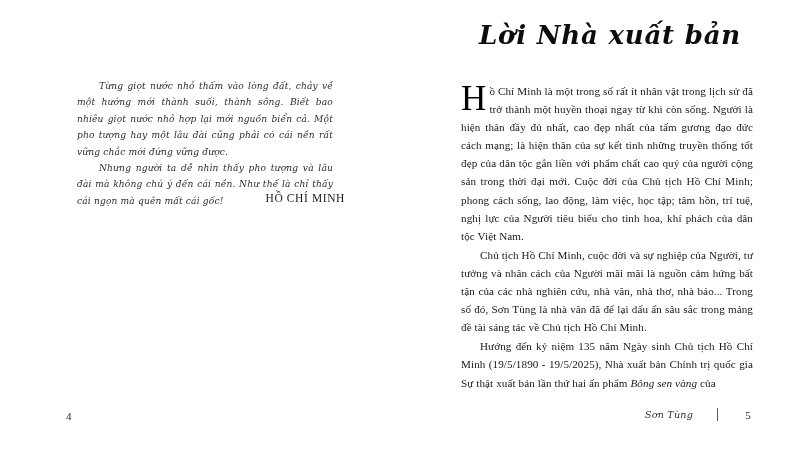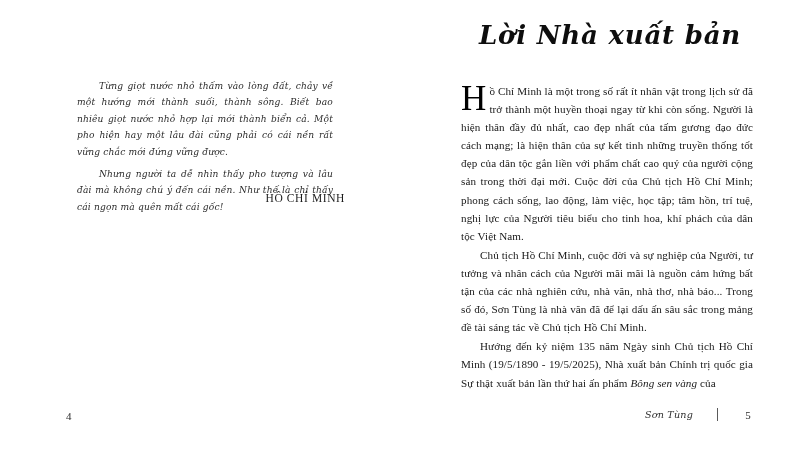--- a/index.html
+++ b/index.html
@@ -45,21 +45,21 @@
     font-style: italic;
     font-size: 9.1px;
     line-height: 16.4px;
     text-align: justify;
     text-justify: inter-word;
     color: #2b2b2b;
     margin: 0;
     letter-spacing: 0.15px;
   }
   .epigraph + .epigraph {
-    margin-top: 6px;
+    margin-top: 0;
   }
   .epigraph .indent {
     display: inline-block;
     width: 22px;
   }
 
   .attribution {
     position: absolute;
     left: 89px;
     top: 192px;
@@ -169,21 +169,21 @@
   }
 </style>
 </head>
 <body>
 
 <div class="spread">
 
   <div class="page page-left">
 
     <div class="text-block">
-      <p class="epigraph"><span class="indent"></span><span>Từng giọt nước nhỏ thấm vào lòng đất, chảy về một hướng mới thành suối, thành sông. Biết bao nhiêu giọt nước nhỏ hợp lại mới thành biển cả. Một pho hiện hay một lâu đài cũng phải có cái nền rất vững chắc mới đứng vững được.</span></p>
+      <p class="epigraph"><span class="indent"></span><span>Từng giọt nước nhỏ thấm vào lòng đất, chảy về một hướng mới thành suối, thành sông. Biết bao nhiêu giọt nước nhỏ hợp lại mới nguồn biển cả. Một pho tượng hay một lâu đài cũng phải có cái nền rất vững chắc mới đứng vững được.</span></p>
       <p class="epigraph"><span class="indent"></span><span>Nhưng người ta dễ nhìn thấy pho tượng và lâu đài mà không chú ý đến cái nền. Như thế là chỉ thấy cái ngọn mà quên mất cái gốc!</span></p>
     </div>
 
     <div class="attribution">HỒ CHÍ MINH</div>
 
     <div class="folio-left">4</div>
 
   </div>
 
   <div class="page page-right">

